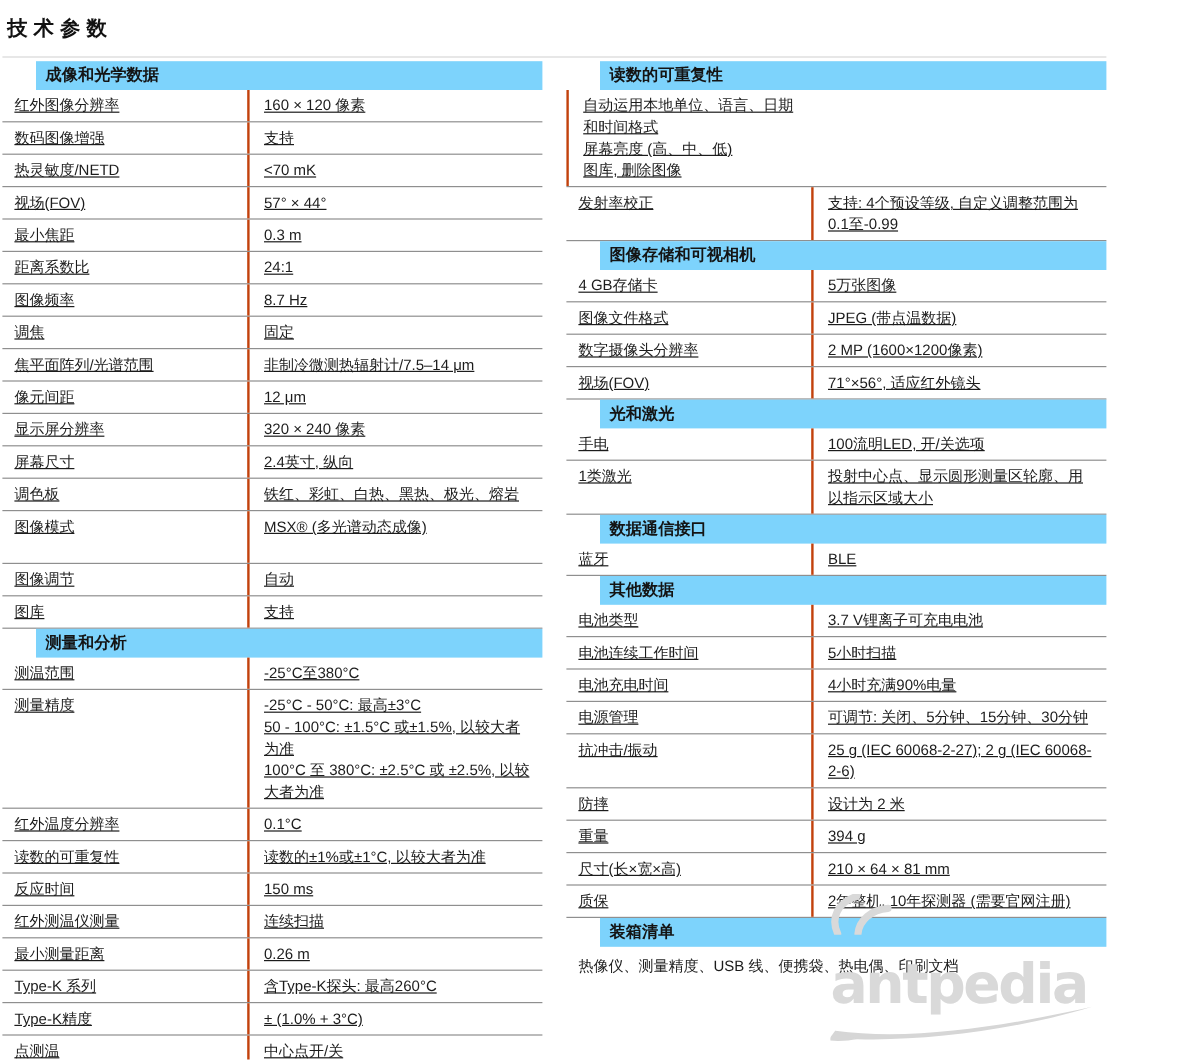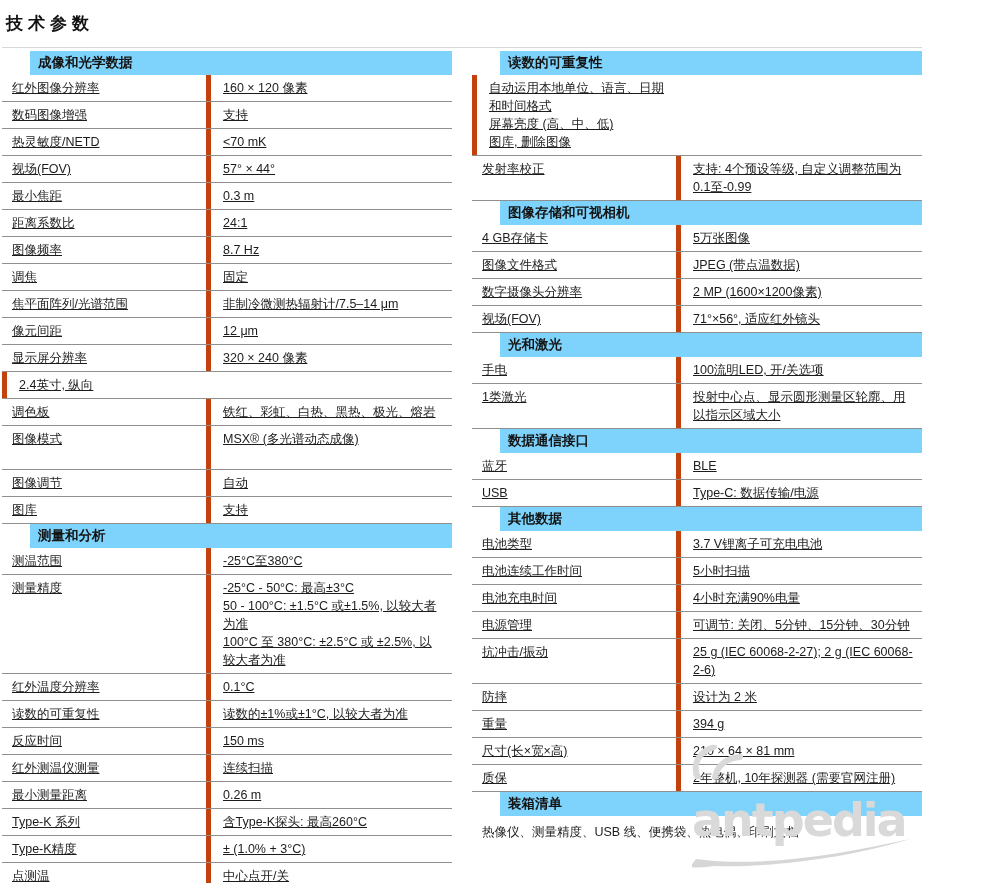--- a/index.html
+++ b/index.html
@@ -22,21 +22,21 @@
     padding:3px 8px;line-height:18px;height:18px;color:#141414;margin-left:28px;
   }
   .spec-table{width:100%;}
   .spec-row{
     display:grid;grid-template-columns:204px 1fr;
     border-bottom:1px solid #8f8f8f;min-height:26px;box-sizing:border-box;text-decoration:underline;
   }
   .spec-row.tall{min-height:44px;}
   .cell{font-size:12.5px;line-height:18px;box-sizing:border-box;}
   .cell.label{padding:4px 6px 4px 10px;}
-  .cell.value{border-left:5px solid #c2410c;padding:4px 8px 4px 12px;white-space:pre-line;}
+  .cell.value{border-left:2px solid #c2410c;padding:4px 8px 4px 12px;white-space:pre-line;}
   .section-note{font-size:12.5px;line-height:18px;padding:7px 4px 4px 10px;}
   
   .watermark{position:absolute;right:12px;bottom:14px;width:220px;pointer-events:none;}
   .wm-text{
     display:block;font-size:46px;font-weight:bold;color:#d9d9d9;
     letter-spacing:-2px;line-height:0.95;font-family:"DejaVu Sans",sans-serif;margin-top:32px;
   }
   .wm-antennae{position:absolute;left:-4px;top:-22px;}
   .wm-swoosh{display:block;margin-top:-8px;}
 </style>
@@ -93,20 +93,21 @@
             </div>
           </div>
         </div>
         <div class="section">
           <div class="spec-table">
             <div class="spec-row">
               <div class="cell label">显示屏分辨率</div>
               <div class="cell value">320 × 240 像素</div>
             </div>
             <div class="spec-row">
+              <div class="cell label">屏幕尺寸</div>
               <div class="cell value">2.4英寸, 纵向</div>
             </div>
             <div class="spec-row">
               <div class="cell label">调色板</div>
               <div class="cell value">铁红、彩虹、白热、黑热、极光、熔岩</div>
             </div>
             <div class="spec-row tall">
               <div class="cell label">图像模式</div>
               <div class="cell value">MSX® (多光谱动态成像)</div>
             </div>
@@ -216,24 +217,20 @@
               <div class="cell value">投射中心点、显示圆形测量区轮廓、用以指示区域大小</div>
             </div>
           </div>
         </div>
         <div class="section">
           <div class="section-header">数据通信接口</div>
           <div class="spec-table">
             <div class="spec-row">
               <div class="cell label">蓝牙</div>
               <div class="cell value">BLE</div>
-            </div>
-            <div class="spec-row">
-              <div class="cell label">USB</div>
-              <div class="cell value">Type-C: 数据传输/电源</div>
             </div>
           </div>
         </div>
         <div class="section">
           <div class="section-header">其他数据</div>
           <div class="spec-table">
             <div class="spec-row">
               <div class="cell label">电池类型</div>
               <div class="cell value">3.7 V锂离子可充电电池</div>
             </div>

